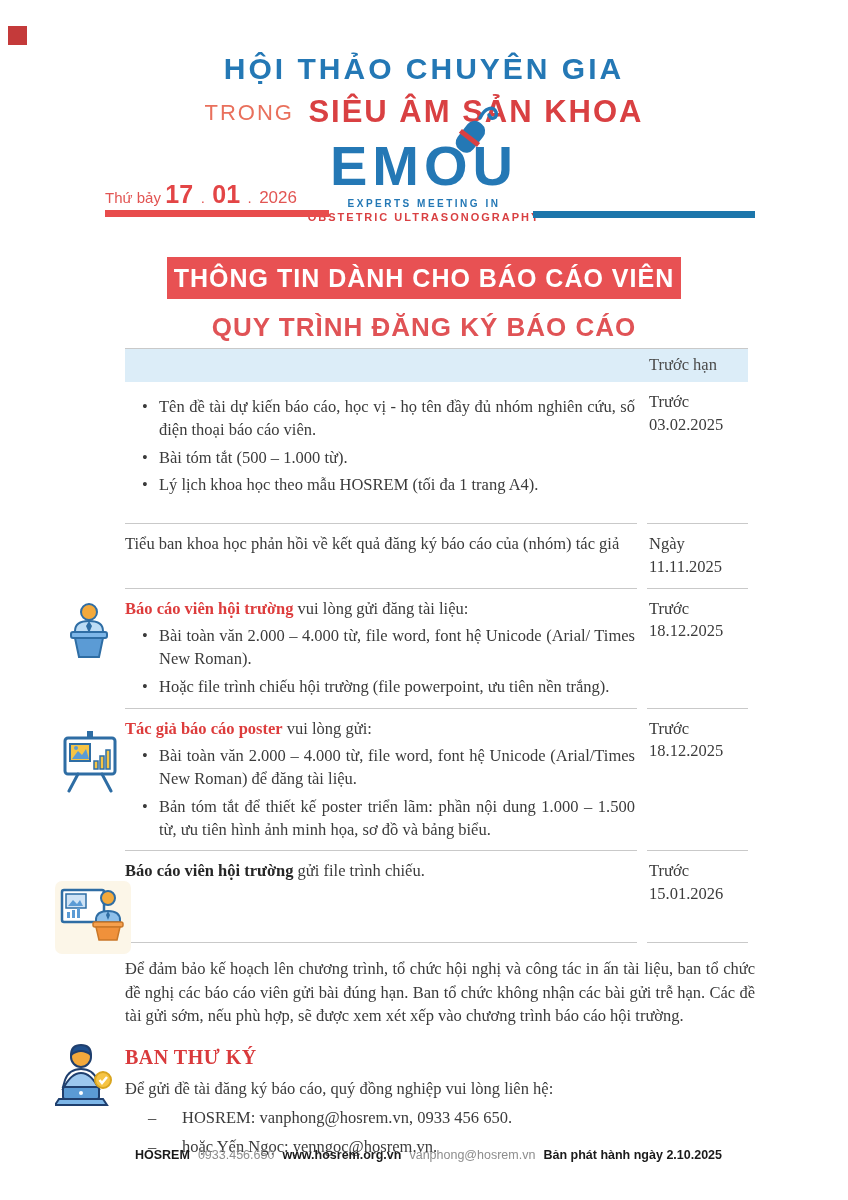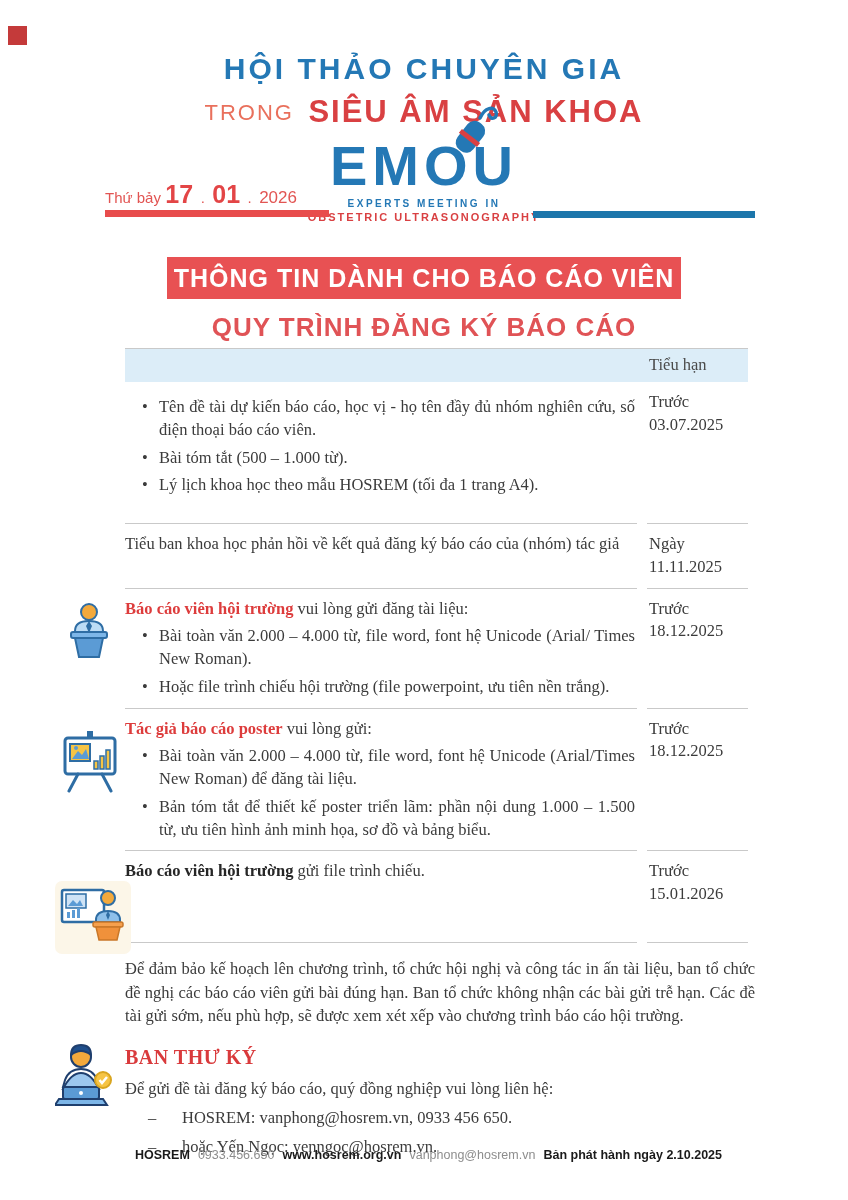--- a/index.html
+++ b/index.html
@@ -111,32 +111,32 @@
 
     <div class="bar-blue"></div>
 
     <div class="banner">THÔNG TIN DÀNH CHO BÁO CÁO VIÊN</div>
     <div class="subtitle">QUY TRÌNH ĐĂNG KÝ BÁO CÁO</div>
   </div>
 
   <div class="dl-table">
     <div class="t-head">
       <div class="t-main"></div>
-      <div class="t-dl">Tiểu hạn</div>
+      <div class="t-dl">Trước hạn</div>
     </div>
 
     <div class="t-row r1">
       <div class="t-main">
         <div class="bullet">Tên đề tài dự kiến báo cáo, học vị - họ tên đầy đủ nhóm nghiên cứu, số điện thoại báo cáo viên.</div>
         <div class="bullet">Bài tóm tắt (500 – 1.000 từ).</div>
         <div class="bullet">Lý lịch khoa học theo mẫu HOSREM (tối đa 1 trang A4).</div>
       </div>
       <div class="t-dl">
         <div>Trước</div>
-        <div>03.07.2025</div>
+        <div>03.02.2025</div>
       </div>
     </div>
 
     <div class="t-row r2">
       <div class="t-main">
         <div>Tiểu ban khoa học phản hồi về kết quả đăng ký báo cáo của (nhóm) tác giả</div>
       </div>
       <div class="t-dl">
         <div>Ngày</div>
         <div>11.11.2025</div>

